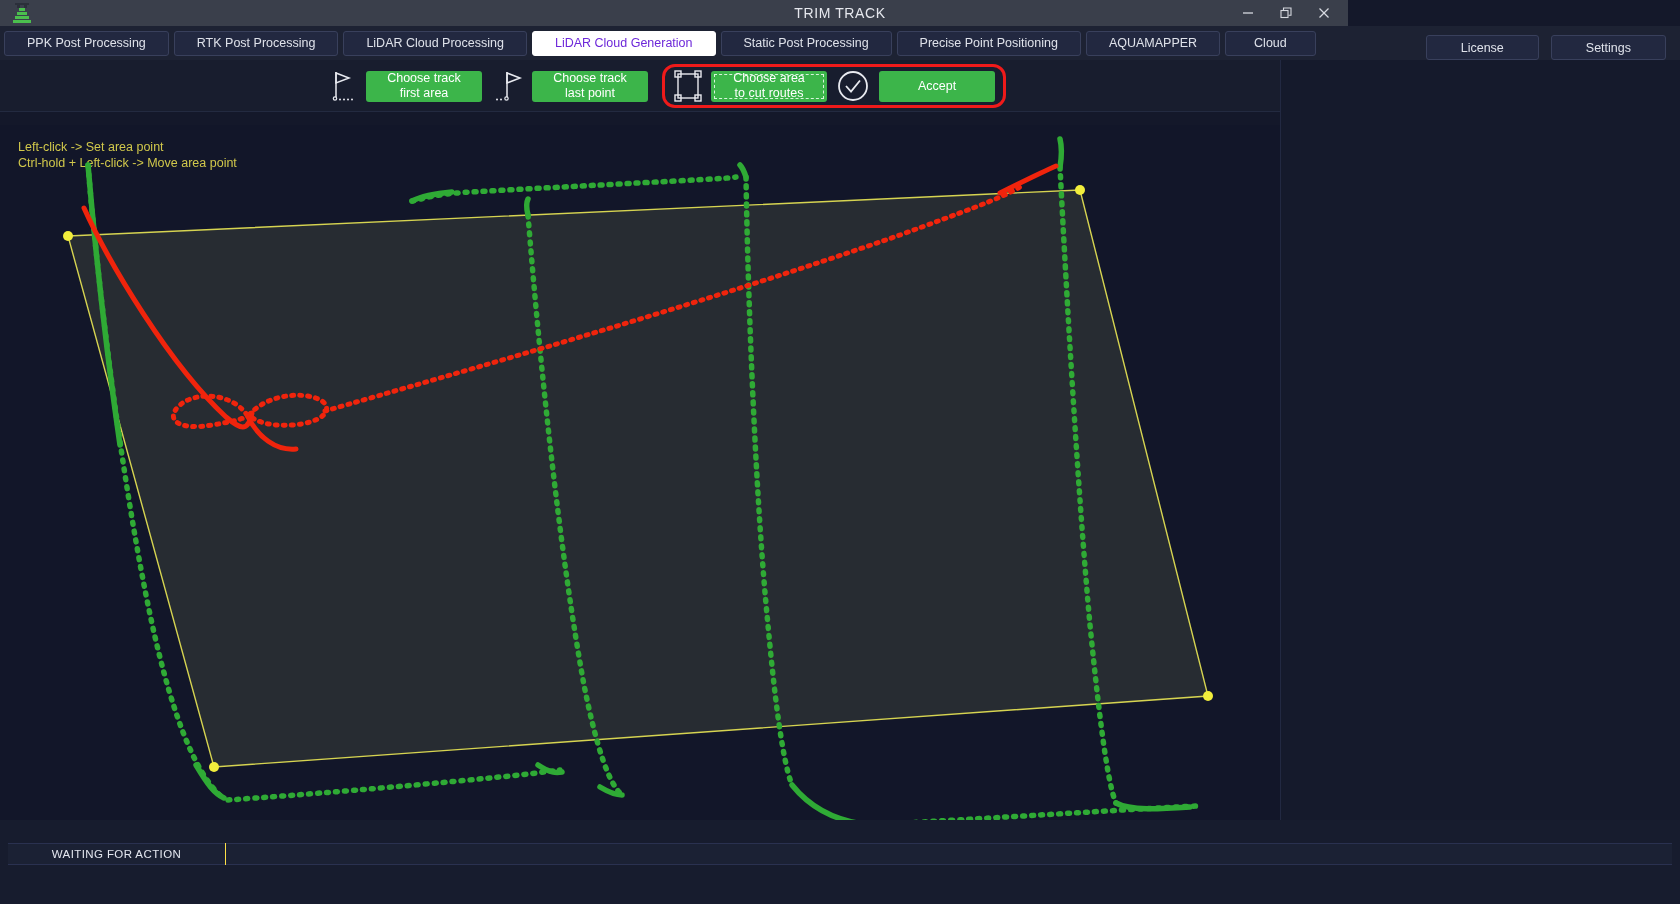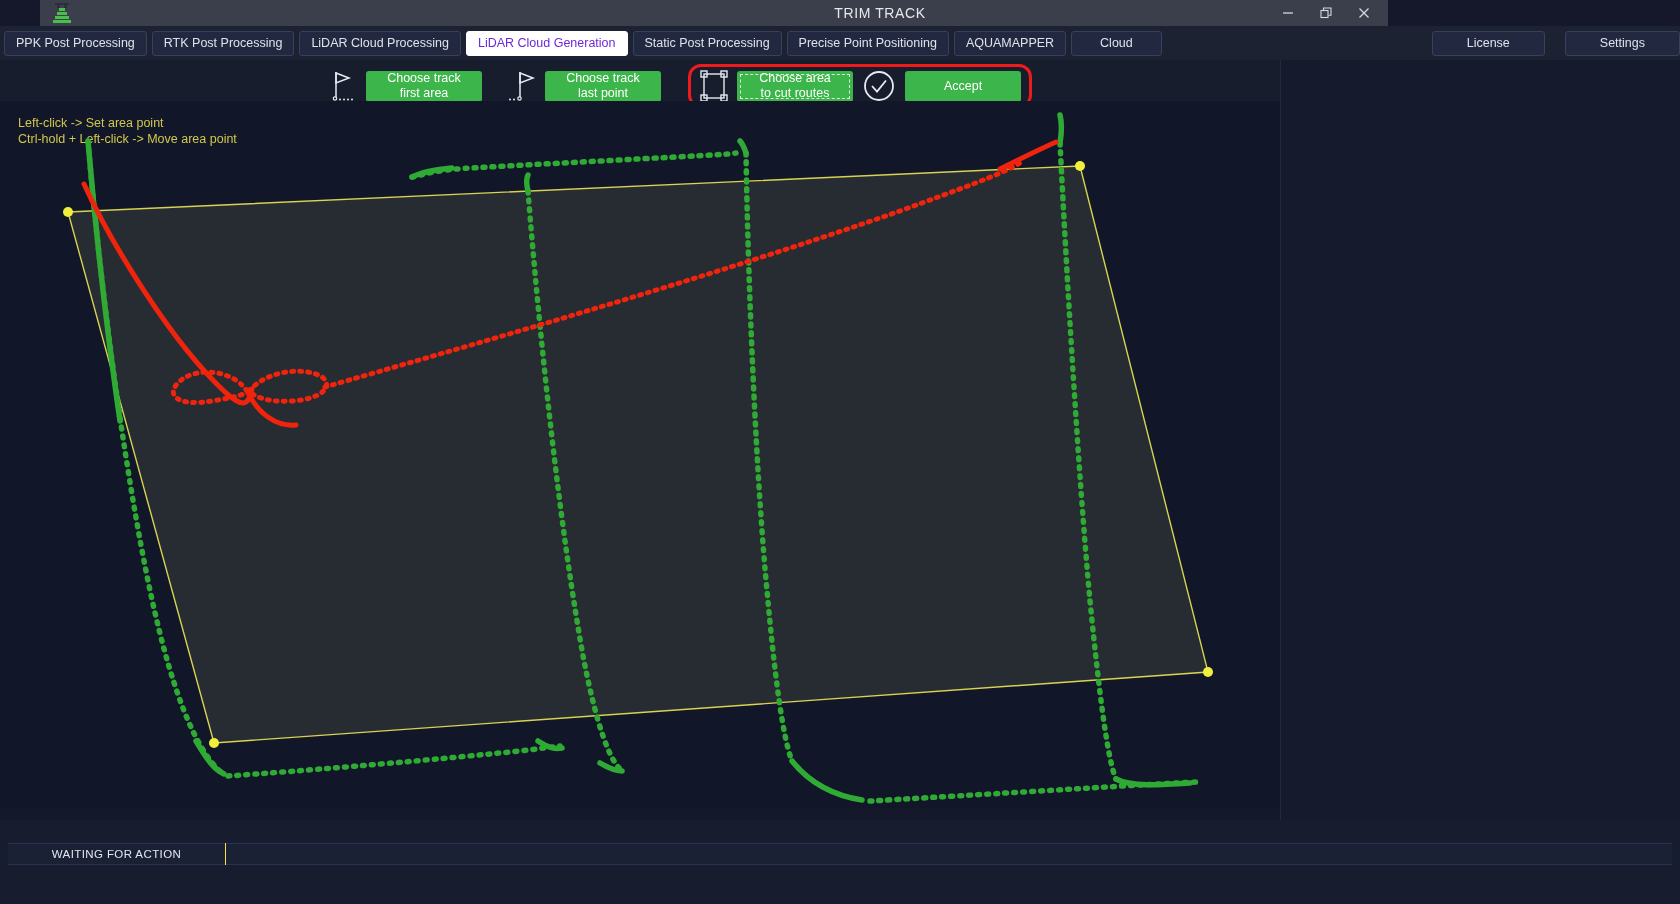--- a/index.html
+++ b/index.html
@@ -8,21 +8,21 @@
     background: #14182a;
     font-family: "Liberation Sans", sans-serif;
     overflow: hidden;
   }
 
   
   .titlebar {
     position: absolute; top: 0; left: 0;
     width: 1348px; height: 26px;
     background: #3a3f4b;
-    display: flex; align-items: center; margin-left: 40px;
+    display: flex; align-items: center;
   }
   .app-logo {
     position: absolute; left: 10px; top: 2px;
     width: 24px; height: 22px;
   }
   .title-text {
     position: absolute; left: 0; top: 0;
     width: 1680px; height: 26px;
     line-height: 26px;
     text-align: center;
@@ -45,54 +45,54 @@
   .tabbar {
     position: absolute; top: 26px; left: 0;
     width: 1680px; height: 34px;
     background: #1d2233;
     display: flex; align-items: center;
     padding: 0 4px;
     gap: 5px;
   }
   .tab {
     height: 25px;
-    padding: 0 11px;
+    padding: 0 22px;
     display: flex; align-items: center; justify-content: center;
     background: #222840;
     border: 1px solid #39405c;
     border-radius: 3px;
     color: #dfe2ea;
     font-size: 12.5px;
     white-space: nowrap;
     cursor: pointer;
   }
   .tab.active {
     background: #ffffff;
     border-color: #ffffff;
     color: #6d28d9;
   }
   .tab.wide { padding: 0 28px; }
   .tabbar-right {
-    position: absolute; right: 0; top: 0; height: 34px;
-    display: flex; align-items: center; gap: 20px;
+    position: absolute; right: 14px; top: 0; height: 34px;
+    display: flex; align-items: flex-end; gap: 12px;
   }
   .tabbar-right .tab { padding: 0 34px; }
 
   
   .toolbar {
     position: absolute; top: 60px; left: 0;
     width: 1280px; height: 52px;
     background: #181d2e;
     border-bottom: 1px solid #232a40;
   }
   .toolbar-inner {
     position: absolute; left: 322px; top: 0;
     height: 52px;
     display: flex; align-items: center;
-    gap: 13px;
+    gap: 0px;
     justify-content: space-between;
   }
   .tool-group {
     display: flex; align-items: center;
     height: 52px;
     gap: 8px;
     padding: 0 6px;
   }
   .tool-group.highlight {
     border: 3px solid #ef1a1a;
@@ -123,21 +123,21 @@
   }
   .green-btn.accept { min-width: 116px; }
   .icon-box {
     width: 30px; height: 32px;
     display: flex; align-items: center; justify-content: center;
   }
 
   
   .canvas-wrap {
     position: absolute;
-    top: 101px; left: 0;
+    top: 125px; left: 0;
     width: 1280px; height: 707px;
     background: #121629;
     overflow: hidden;
   }
   .hint {
     position: absolute;
     left: 18px; top: 14px;
     color: #d1c84b;
     font-size: 12.5px;
     line-height: 16px;

